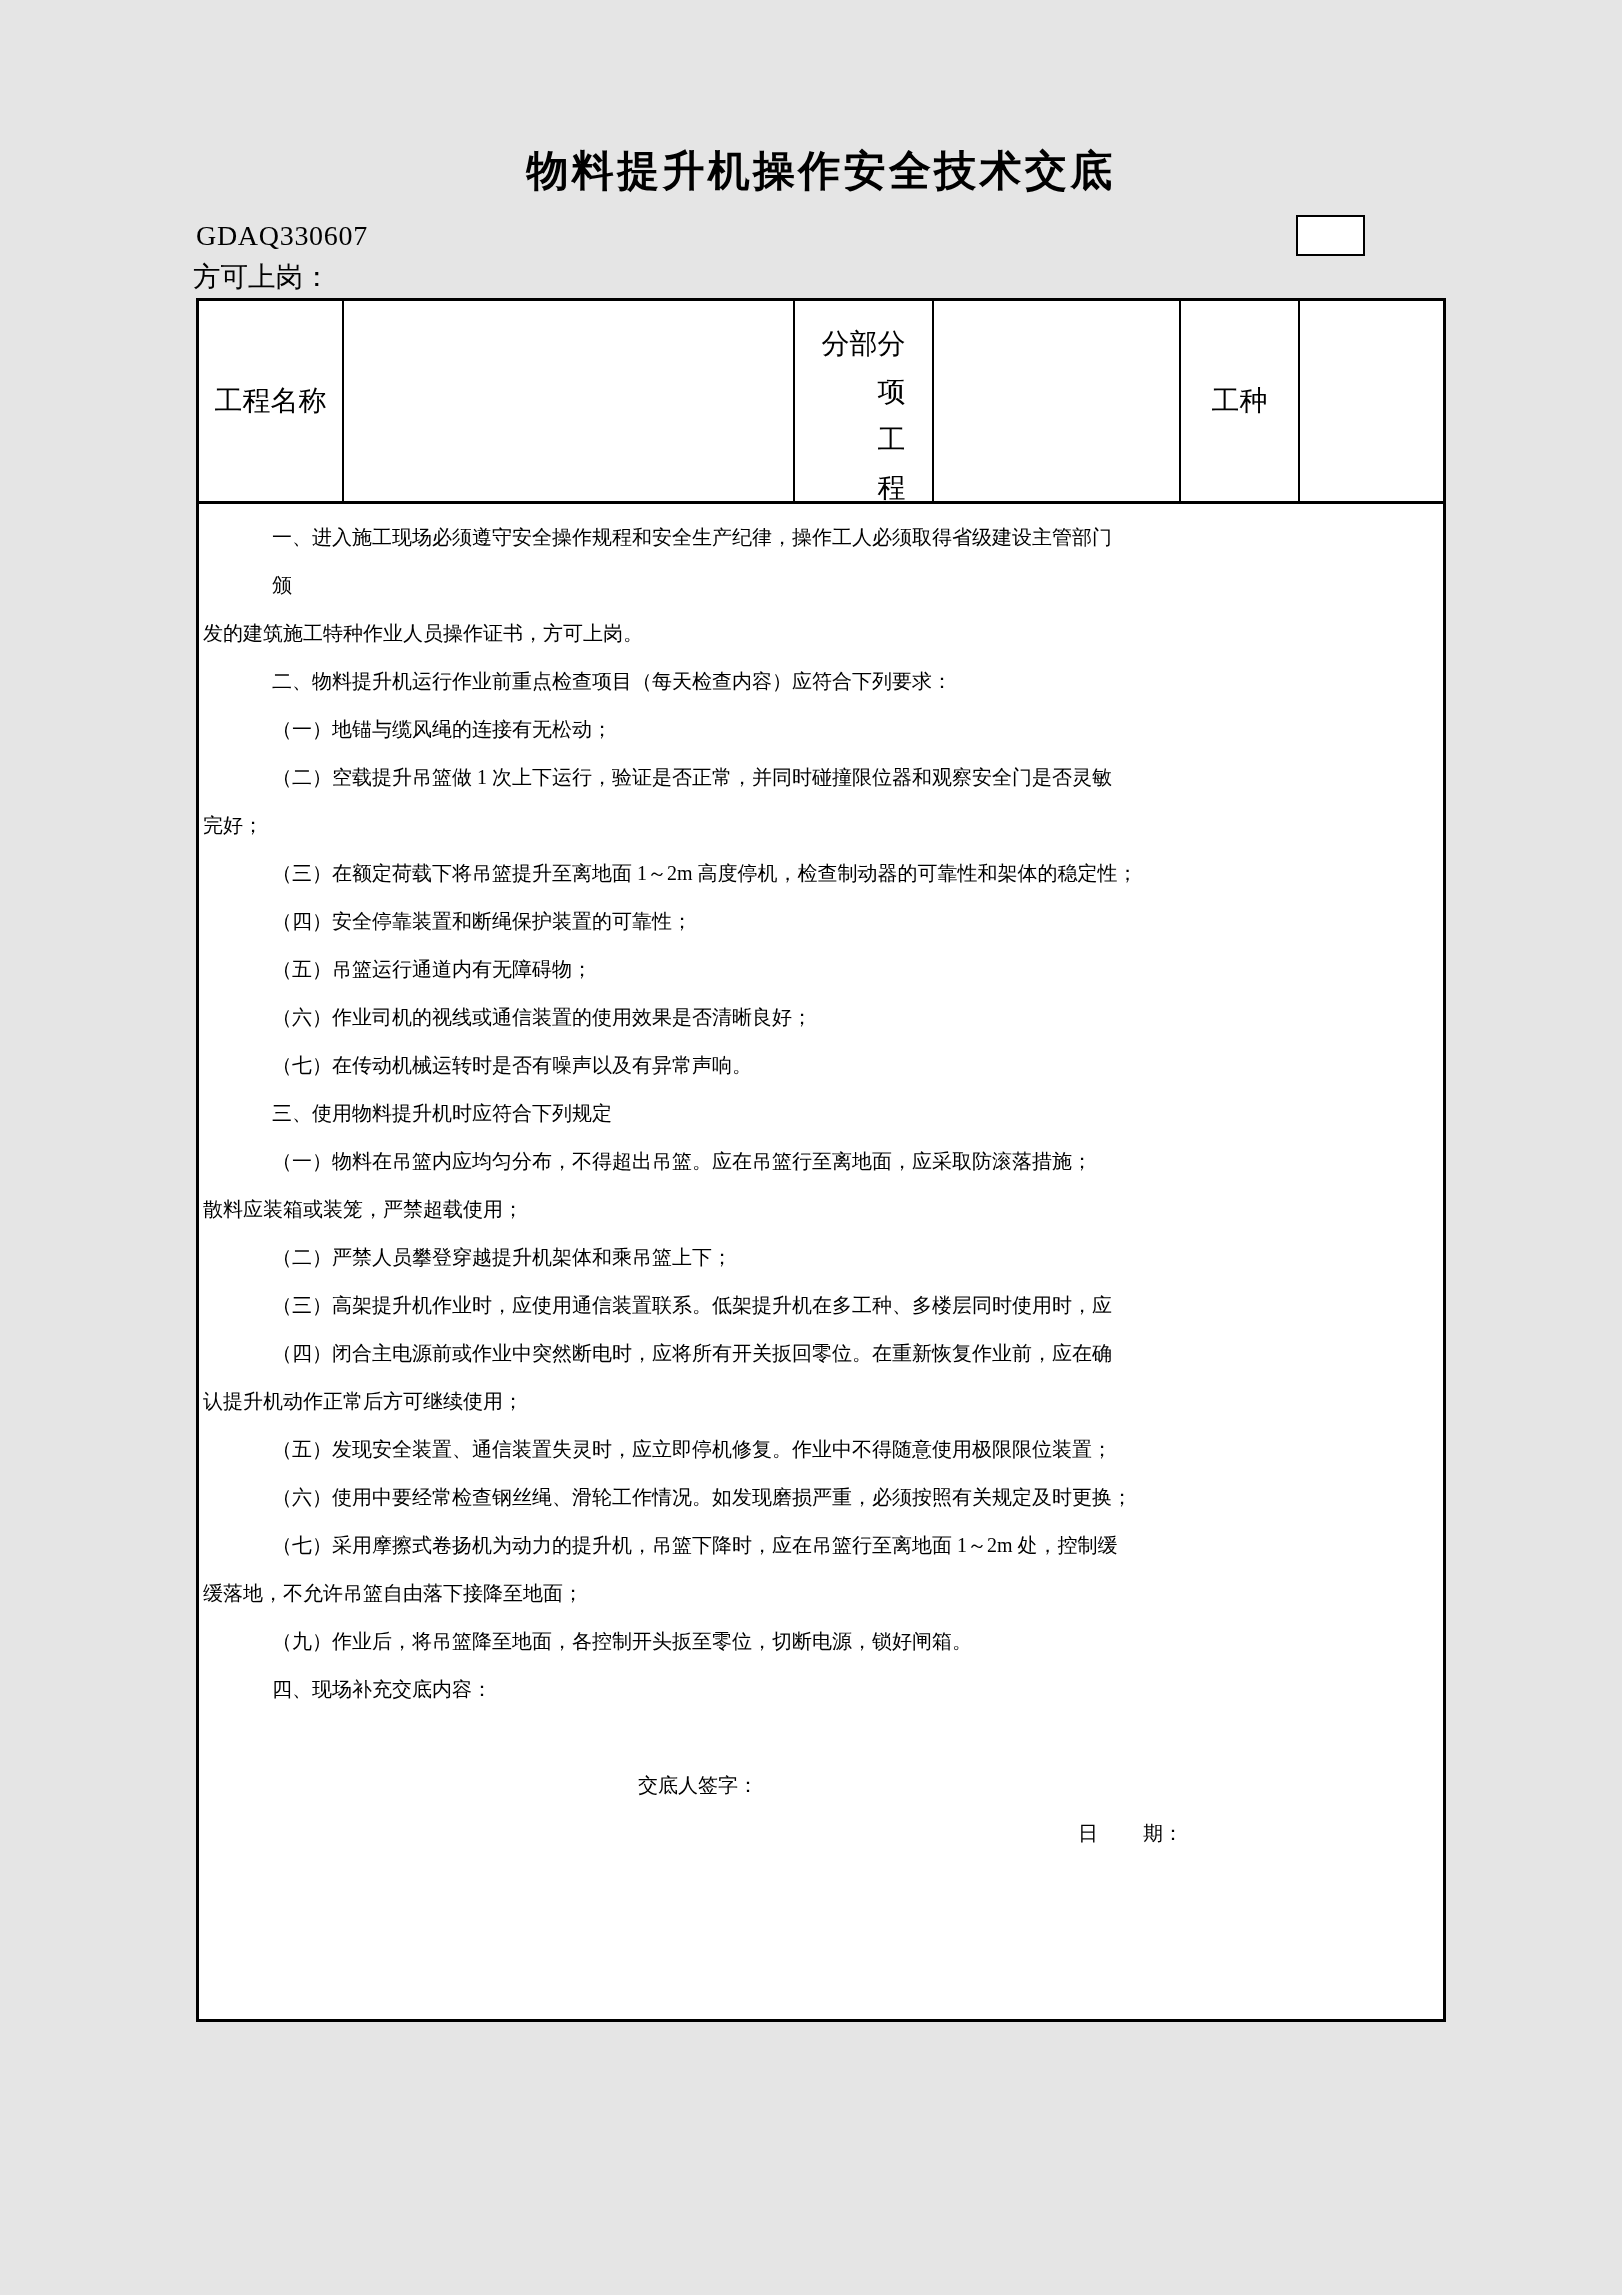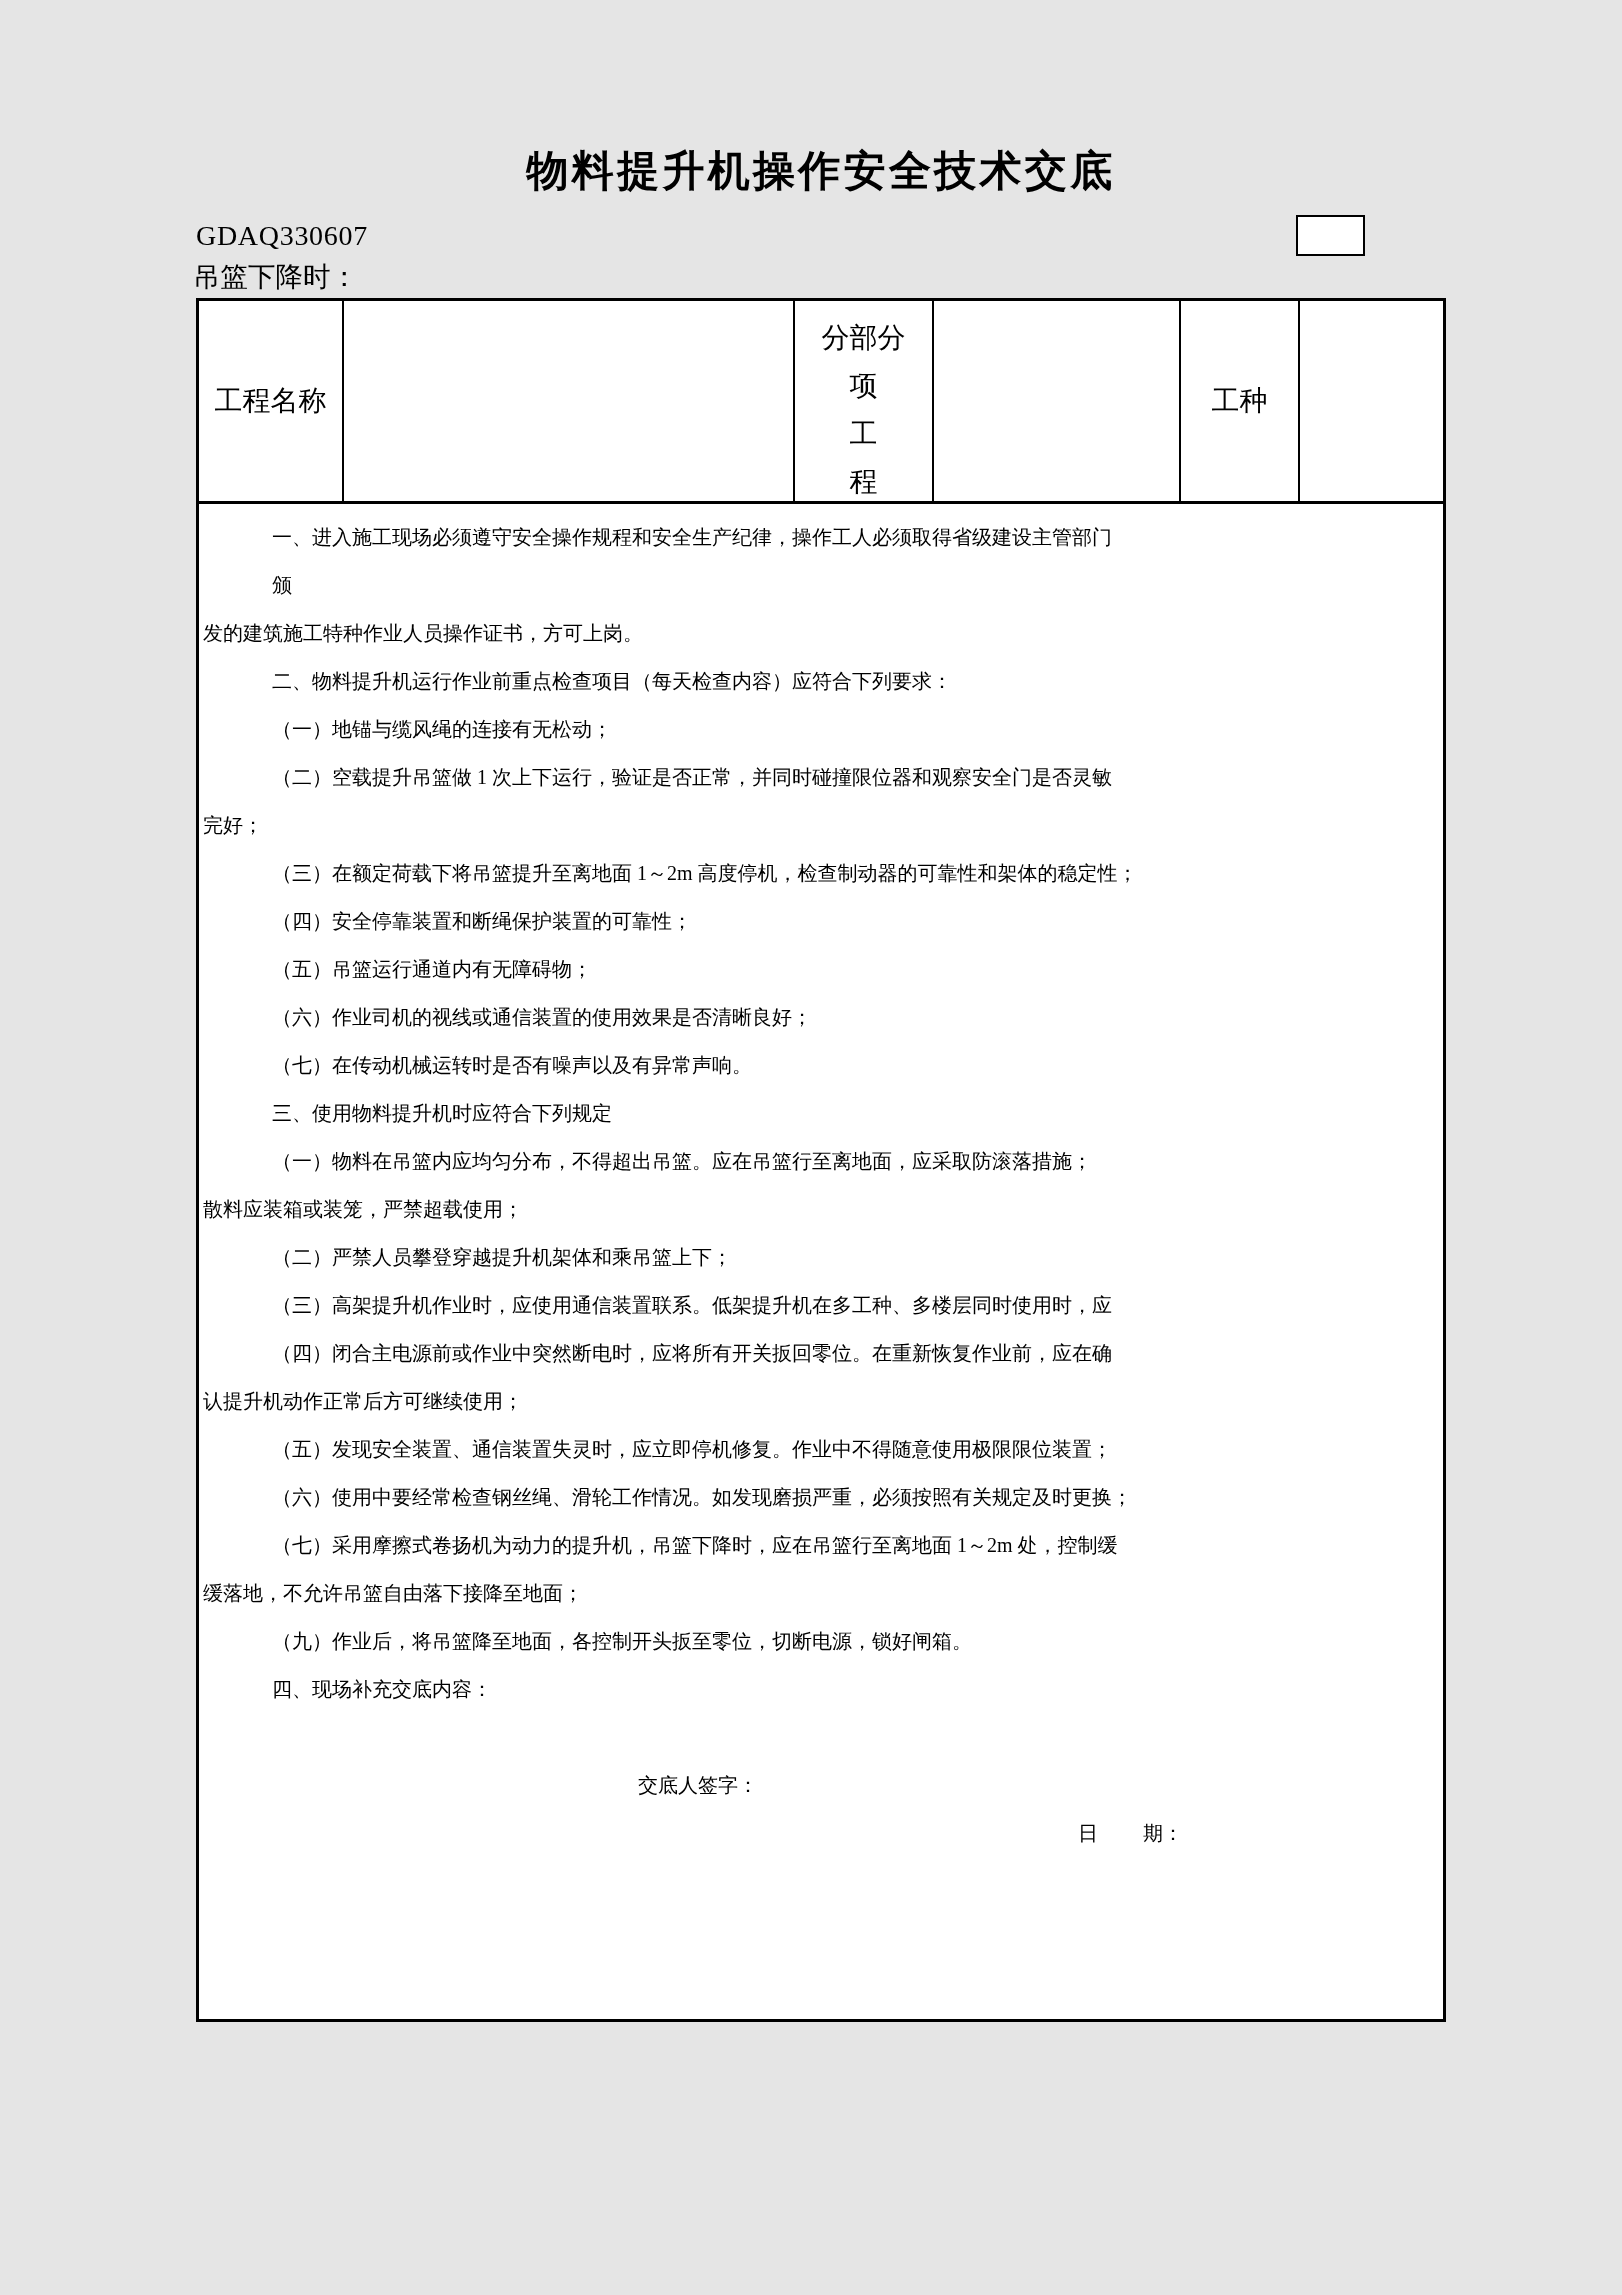--- a/index.html
+++ b/index.html
@@ -79,24 +79,24 @@
     box-sizing: border-box;
     font-size: 28px;
     display: flex;
     align-items: center;
     justify-content: center;
     overflow: hidden;
   }
   .cell.last { border-right: none; }
   .cell.subdivision {
     align-items: flex-start;
-    padding-top: 13px;
+    padding-top: 19px;
     line-height: 48px;
     white-space: pre-line;
-    text-align: center;
+    text-align: right;
   }
   .body-cell {
     height: 1512px;
     box-sizing: border-box;
     padding: 9.2px 2.6px 0 3.9px;
     overflow: hidden;
   }
   .body-line {
     height: 48px;
     line-height: 48px;
@@ -112,21 +112,21 @@
 
 <div class="page">
 
   <h1 class="doc-title">物料提升机操作安全技术交底</h1>
 
   <div class="code-row">
     <span class="code-text">GDAQ330607</span>
     <span class="code-box"></span>
   </div>
 
-  <div class="unit-label">吊篮下降时：</div>
+  <div class="unit-label">方可上岗：</div>
 
   <div class="doc-table">
 
     <div class="header-row">
       <div class="cell">工程名称</div>
       <div class="cell"></div>
       <div class="cell subdivision">分部分
 项
 工
 程</div>

